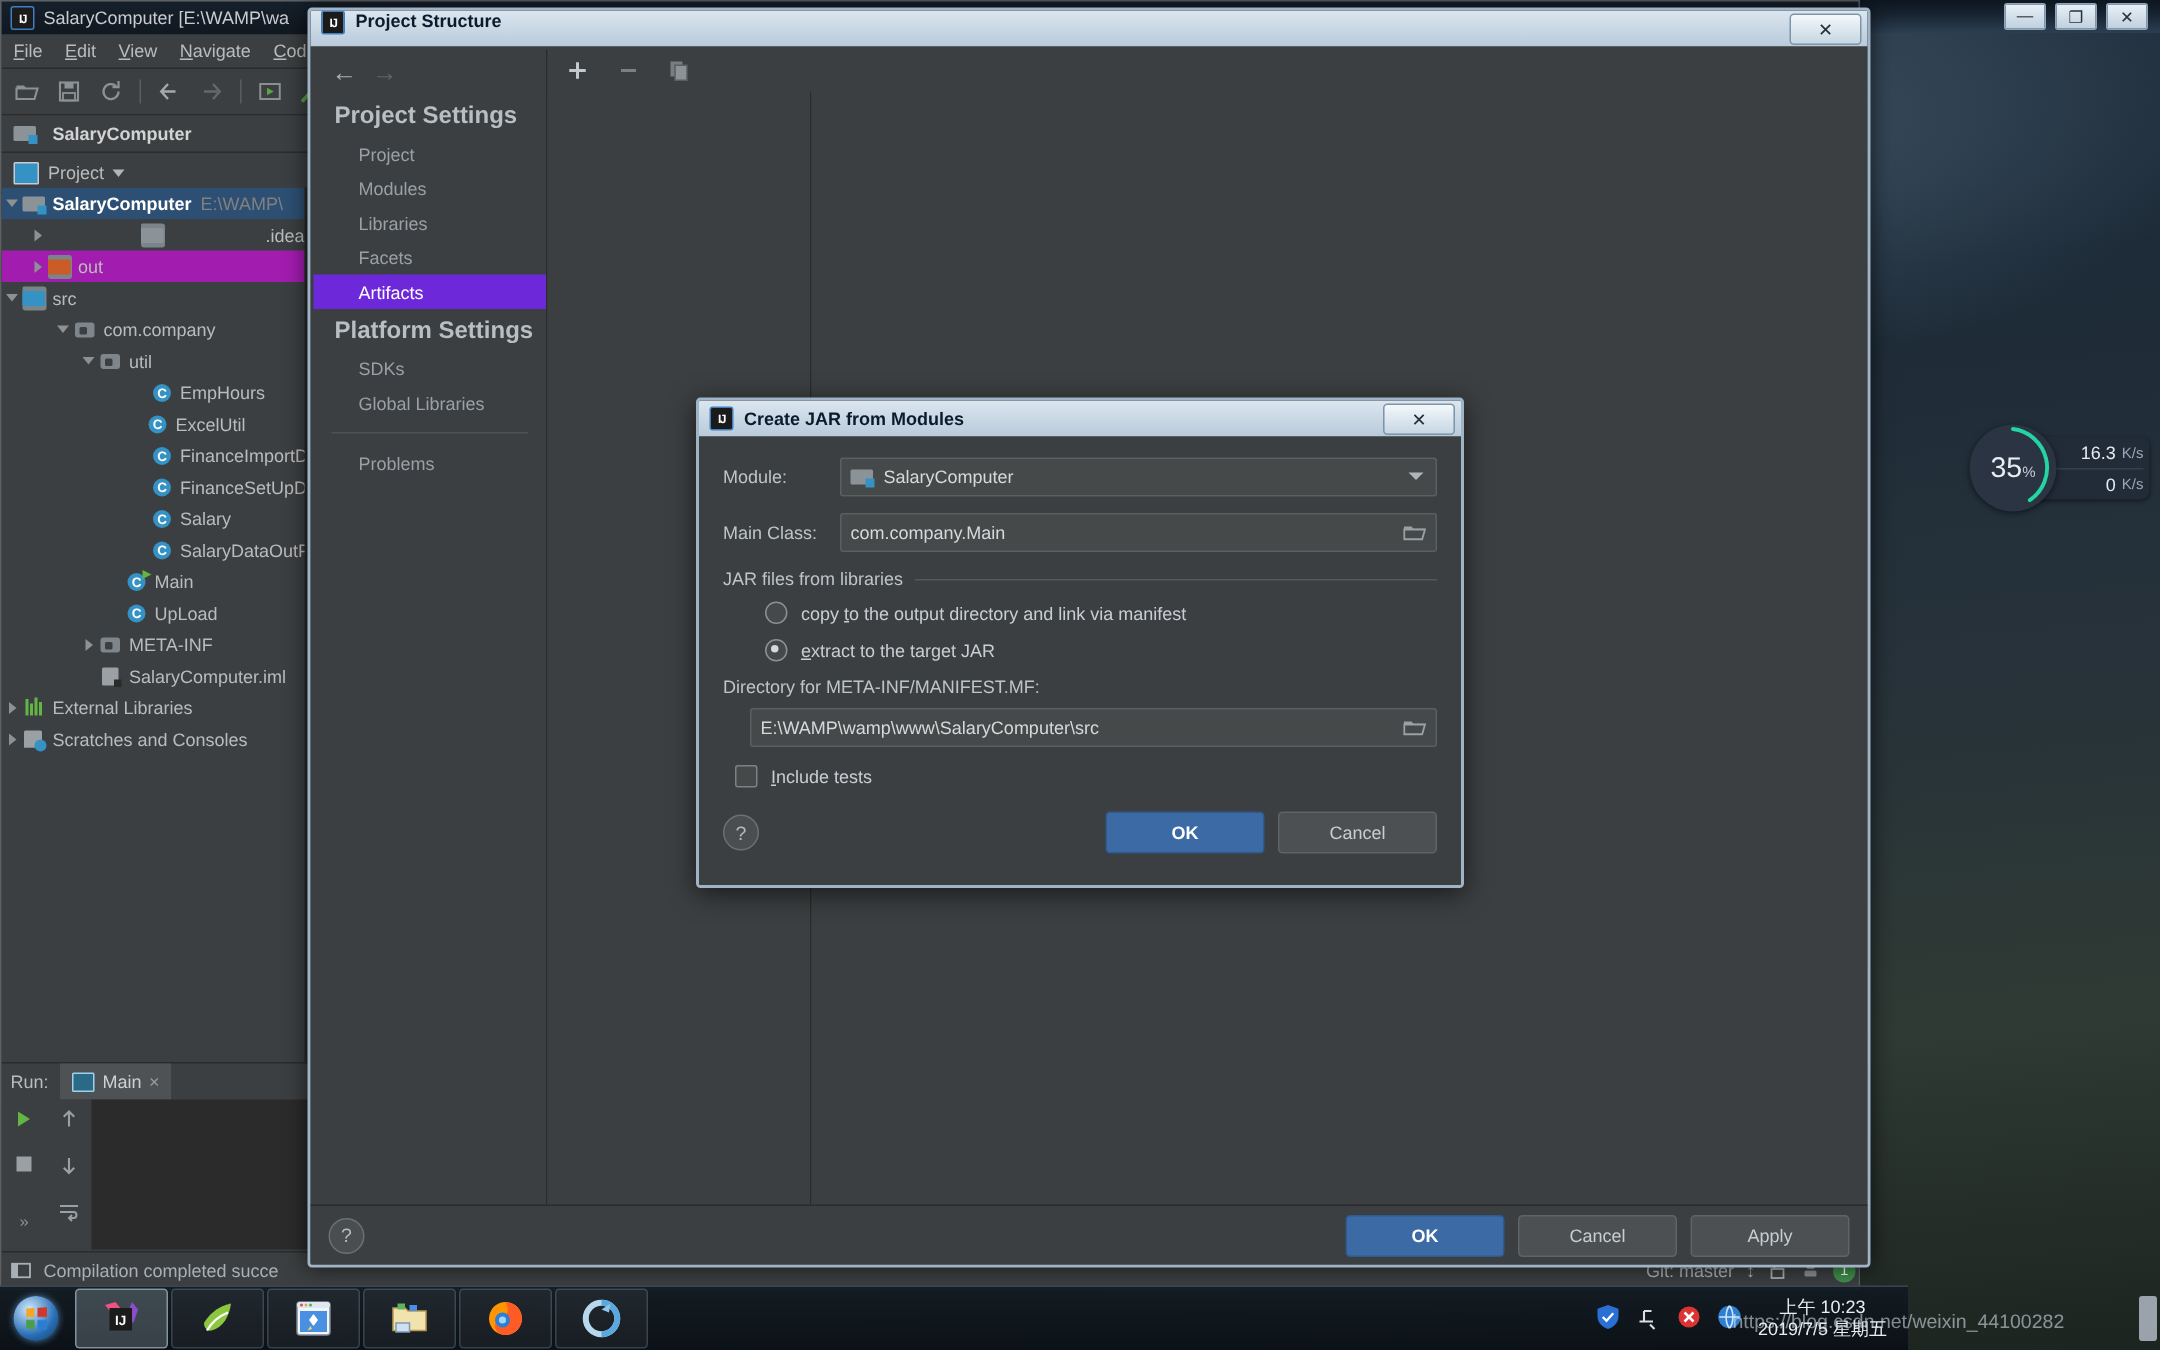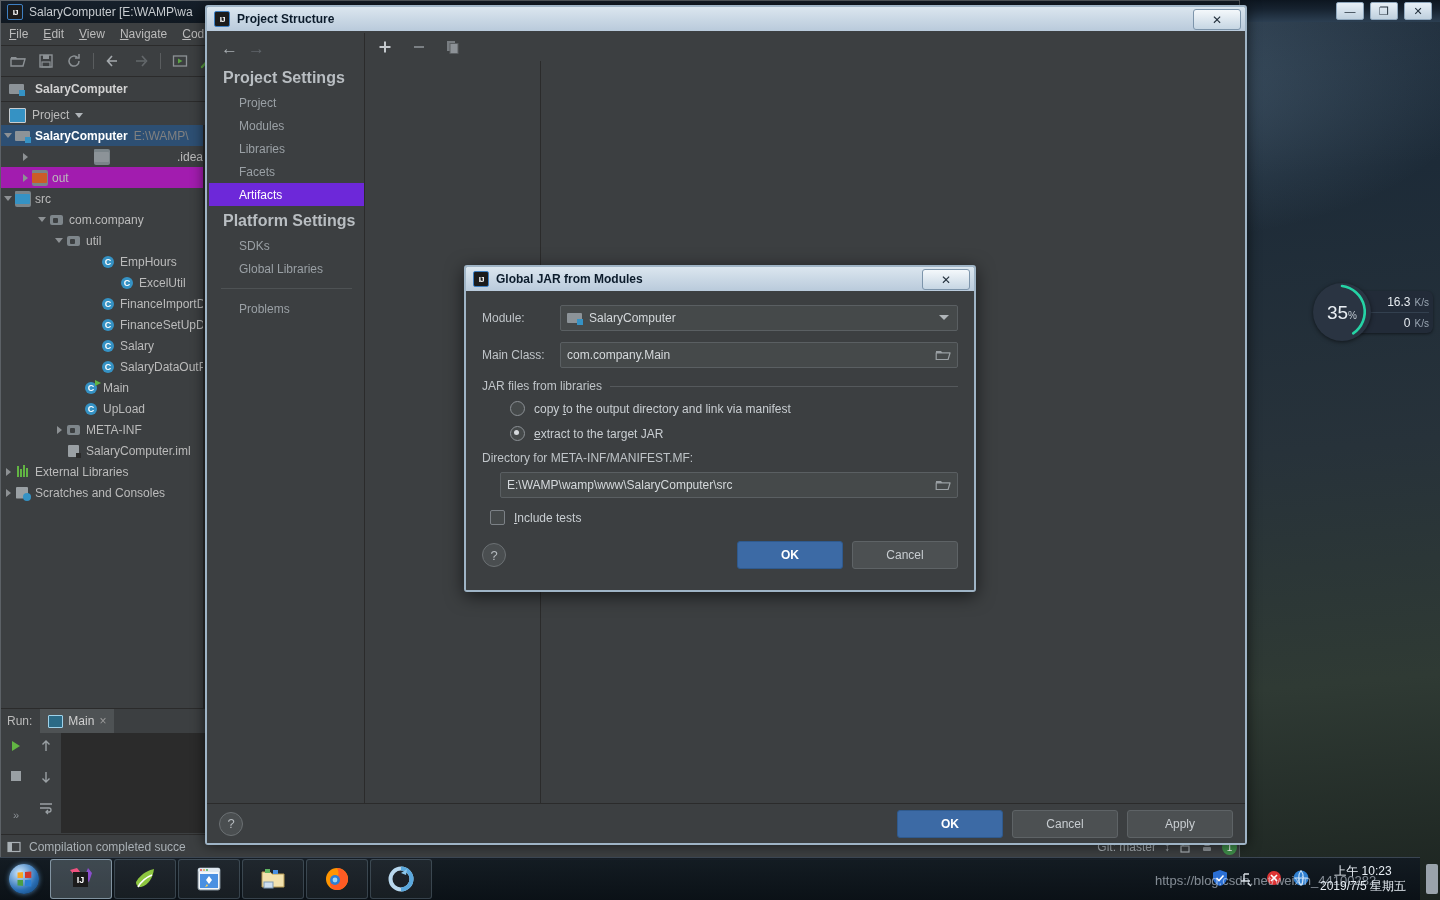--- a/index.html
+++ b/index.html
@@ -177,21 +177,21 @@
   
   #psw{
     position:absolute;left:205px;top:5px;width:1042px;height:840px;
     background:#3c3f41;
     border:2px solid #9fb4c6;border-radius:3px;
     box-shadow:0 0 14px rgba(0,0,0,.65);
     box-sizing:border-box;overflow:hidden;
   }
   #psw-title{
     height:24px;background:linear-gradient(180deg,#dbe6ef,#b9cadb);
-    display:flex;align-items:center;gap:7px;padding:0 4px 0 7px;
+    display:flex;gap:7px;padding:0 4px 0 7px;
     color:#0b1b2b;font-size:12px;font-weight:bold;
     position:relative;
   }
   #psw-close{
     position:absolute;right:4px;top:2px;width:46px;height:19px;
     background:linear-gradient(180deg,#f4f8fb,#c6d6e3);
     border:1px solid #7d95ab;border-radius:3px;
     display:flex;align-items:center;justify-content:center;color:#24313d;font-size:12px;font-weight:bold;
   }
   #psw-body{position:absolute;left:0;top:24px;right:0;bottom:0;background:#3c3f41;}
@@ -295,21 +295,21 @@
     position:absolute;left:0;top:0;width:58px;height:58px;border-radius:50%;
     background:#2a3442;box-shadow:0 1px 4px rgba(0,0,0,.55);
     display:flex;align-items:center;justify-content:center;
   }
   #netcircle .pct{color:#e9eef3;font-size:19px;line-height:1;}
   #netcircle .pcts{color:#c3ccd4;font-size:10px;vertical-align:baseline;}
   #netarc{position:absolute;left:0;top:0;}
 
   
   #taskbar{
-    position:absolute;left:0;bottom:0;width:1420px;height:42px;
+    position:absolute;left:0;bottom:0;width:1272px;height:42px;
     background:linear-gradient(180deg,rgba(18,26,34,.92),rgba(10,16,22,.96));
     border-top:1px solid #3a4552;
     display:flex;align-items:center;
   }
   #startbtn{
     width:48px;height:40px;display:flex;align-items:center;justify-content:center;
   }
   .winorb{
     width:30px;height:30px;border-radius:50%;
     background:radial-gradient(circle at 35% 30%,#cfe9ff,#2a6fb5 60%,#0d3a66);
@@ -484,21 +484,21 @@
       <div class="trow" style="padding-left: 53px;">
         <span class="arrow d"></span>
         <span class="ic pkg"></span>
         <span>util</span>
       </div>
       <div class="trow" style="padding-left: 87px;">
         <span class="arrow"></span>
         <span class="ic cls"></span>
         <span>EmpHours</span>
       </div>
-      <div class="trow" style="padding-left: 106px;">
+      <div class="trow" style="padding-left: 84px;">
         <span class="arrow"></span>
         <span class="ic cls"></span>
         <span>ExcelUtil</span>
       </div>
       <div class="trow" style="padding-left: 87px;">
         <span class="arrow"></span>
         <span class="ic cls"></span>
         <span>FinanceImportD</span>
       </div>
       <div class="trow" style="padding-left: 87px;">
@@ -702,21 +702,21 @@
       <div class="btn primary">OK</div>
       <div class="btn">Cancel</div>
       <div class="btn">Apply</div>
     </div>
   </div>
 </div>
 
 <div id="jardlg">
   <div id="jar-title">
     <span class="ijlogo"></span>
-    <span>Global JAR from Modules</span>
+    <span>Create JAR from Modules</span>
     <div id="jar-close">✕</div>
   </div>
 
   <div id="jar-body">
 
     <div class="frow">
       <span class="flabel">Module:</span>
       <div class="fctl">
         <span class="ic module" style="margin:0;"></span>
         <span>SalaryComputer</span>

